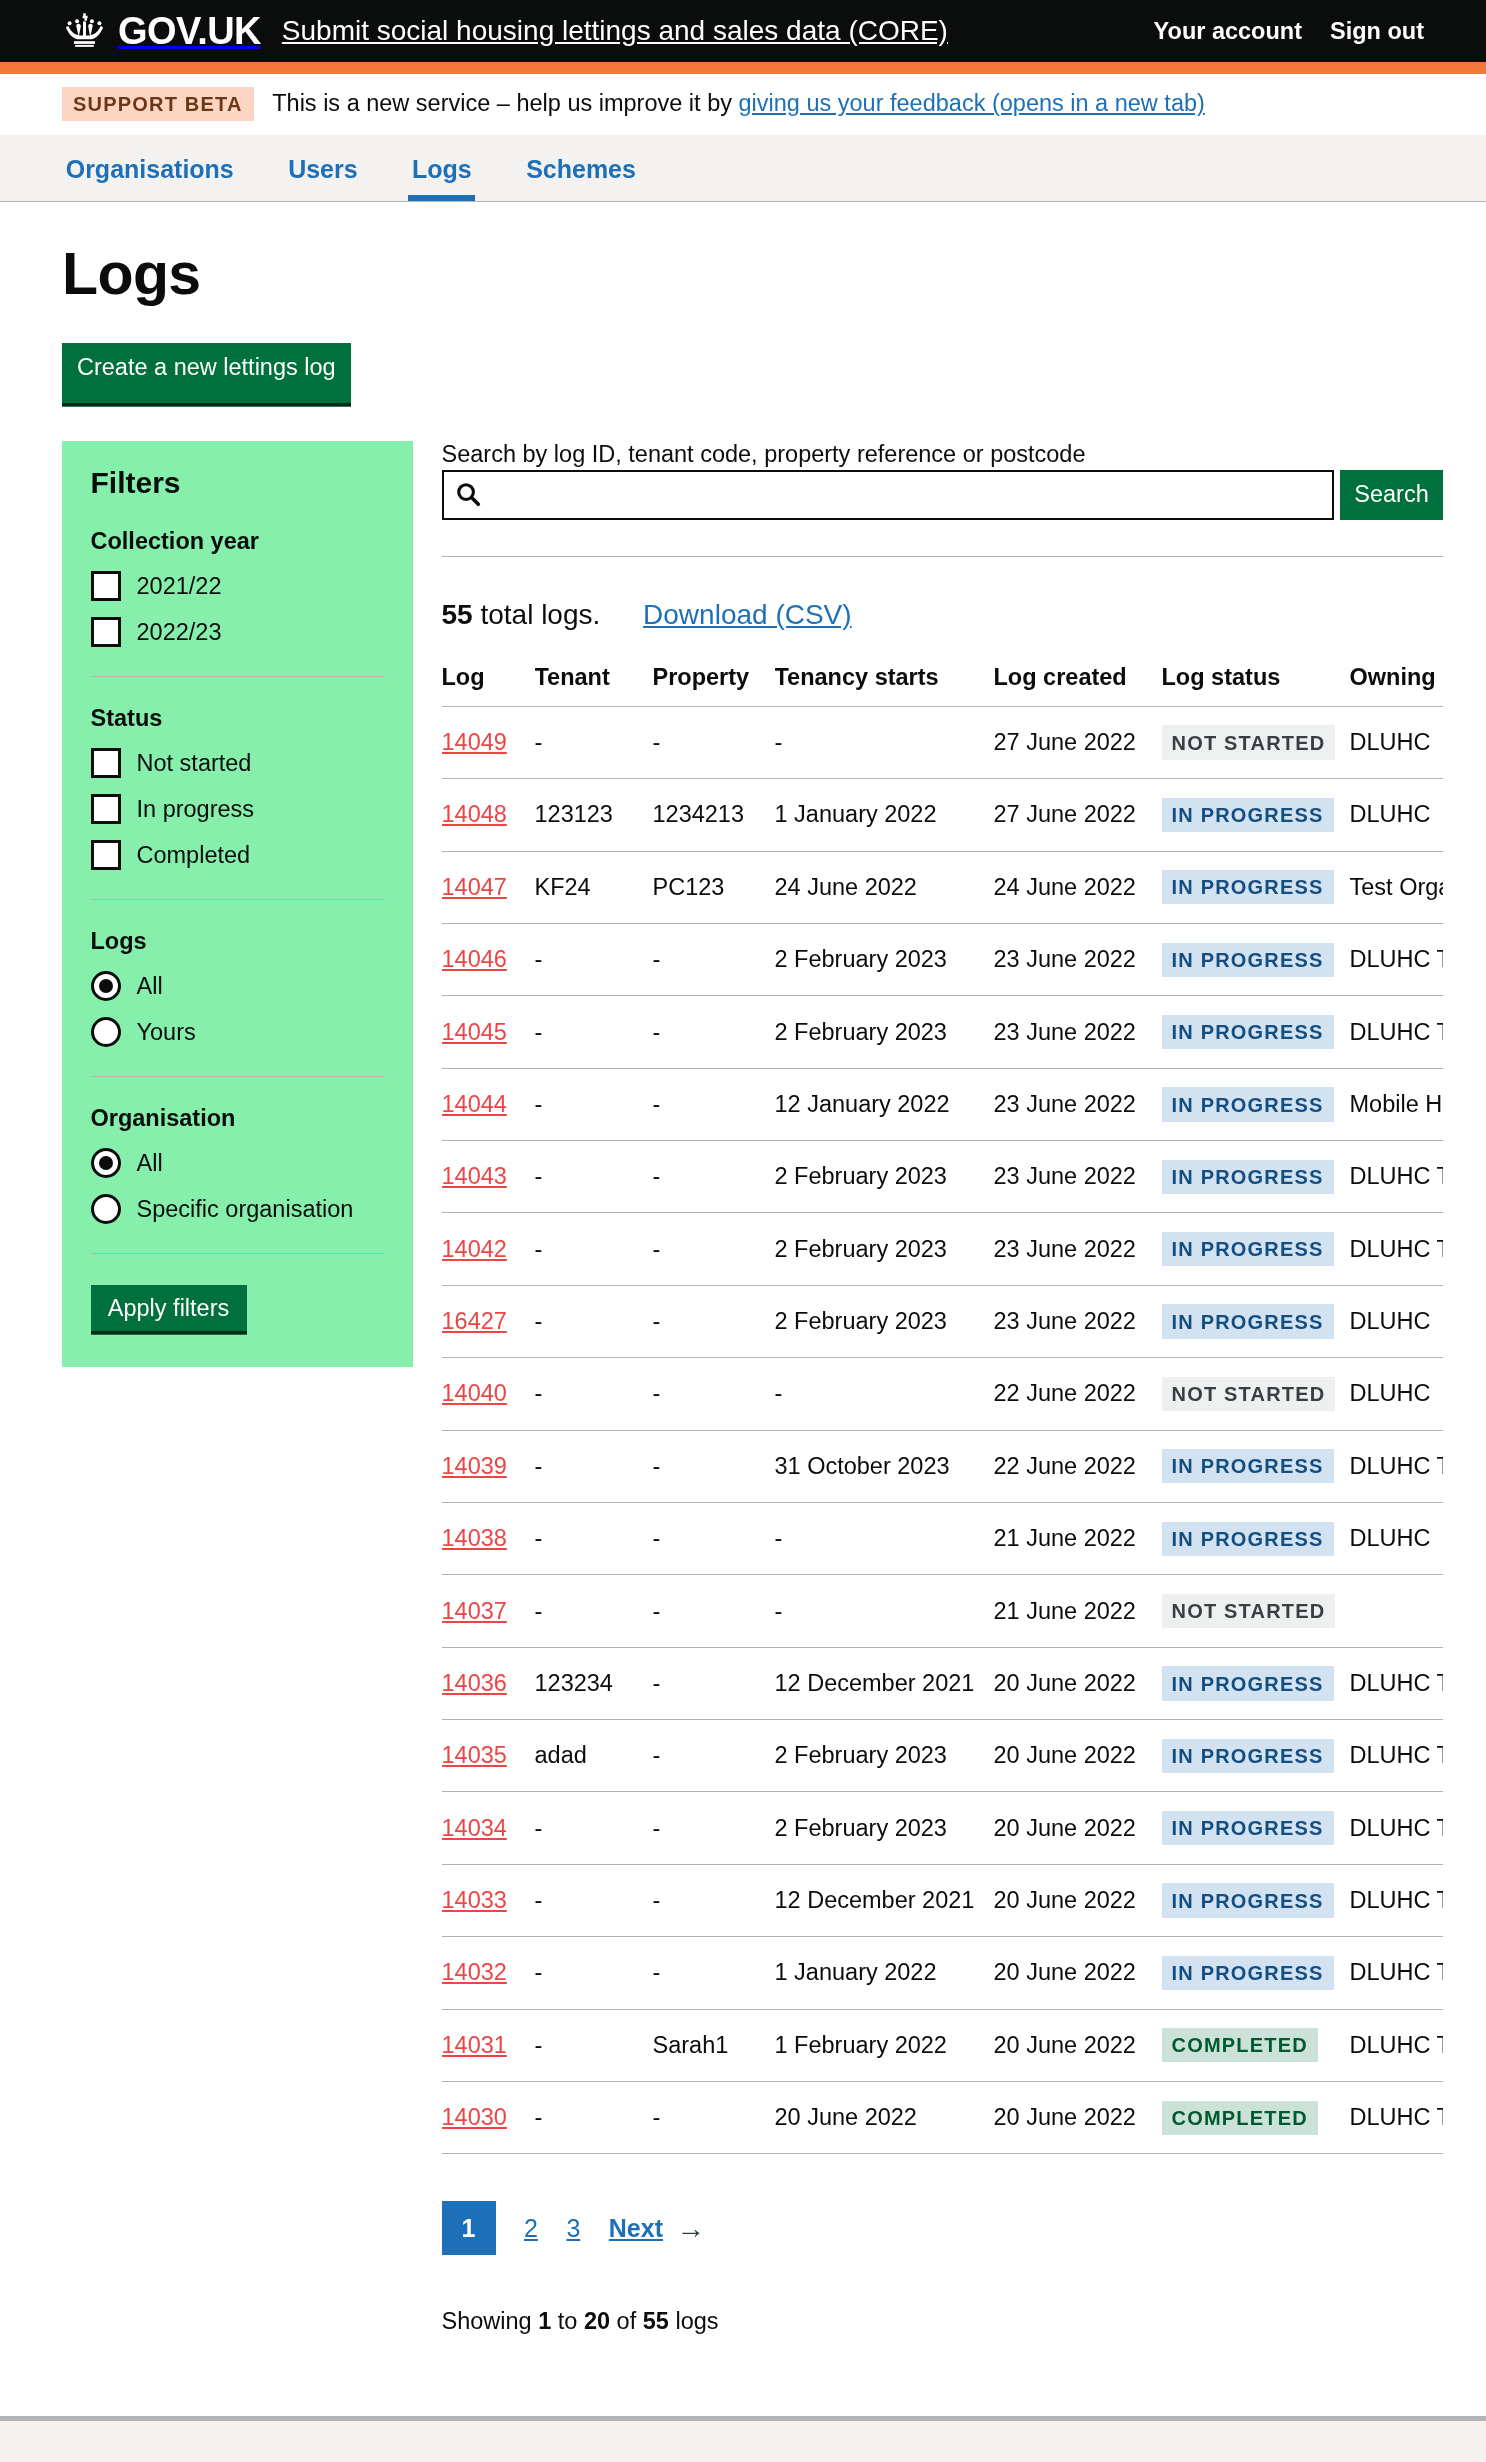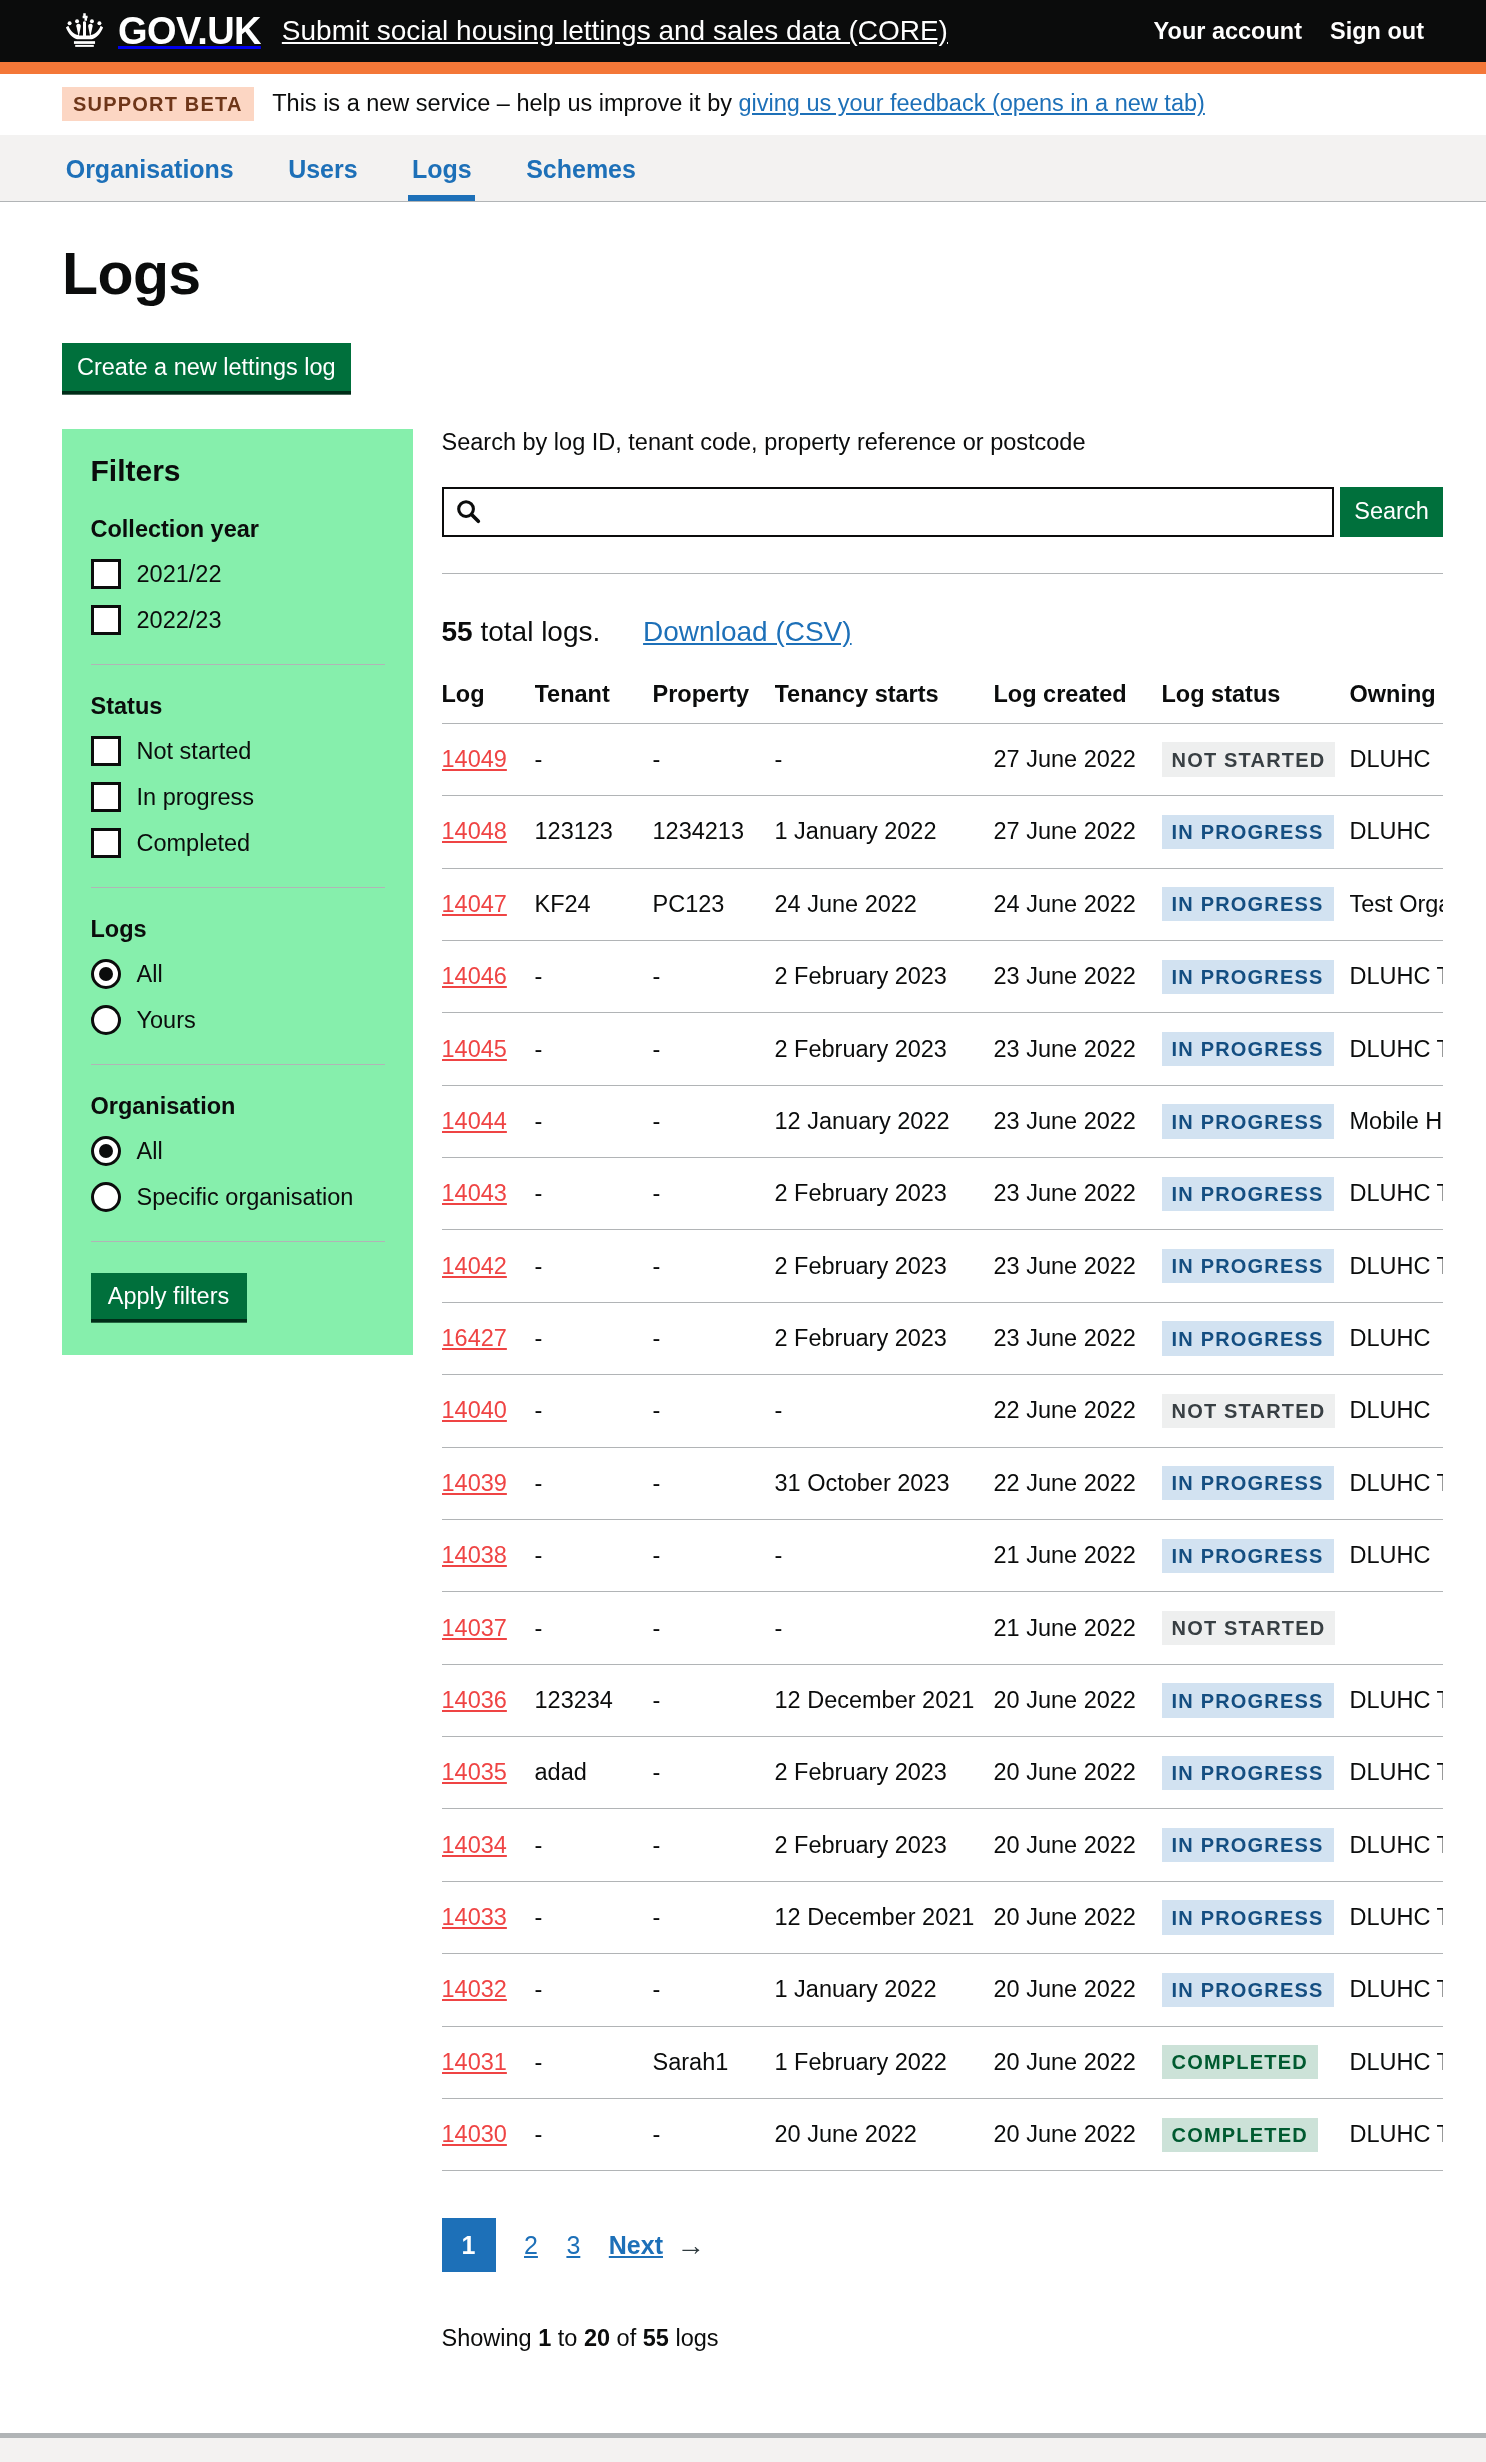--- a/index.html
+++ b/index.html
@@ -32,41 +32,41 @@
   
   .subnav { background:#f3f2f1; border-bottom:1.9px solid #b1b4b6; padding:0 62px; flex-shrink:0; }
   .subnav-inner { display:flex; gap:47px; }
   .subnav-item { display:inline-block; font-size:25px; font-weight:bold; color:#1d70b8; text-decoration:none; padding:20px 3.7px 17.3px; }
   .subnav-item.active { padding-bottom:11px; border-bottom:6.2px solid #1d70b8; }
 
   
   main { padding:0 43px 0 62px; }
   h1 { font-size:59px; font-weight:bold; margin-top:38px; letter-spacing:-0.6px; }
 
-  .gbtn { display:inline-block; background:#00703c; color:#fff; font-size:23.5px; font-family:inherit; border:none; padding:11px 15px 10px; box-shadow:0 3.7px 0 #002d18; cursor:pointer; text-align:center; }
+  .gbtn { display:inline-block; background:#00703c; color:#fff; font-size:23.5px; font-family:inherit; border:none; padding:11px 15px 22px; box-shadow:0 3.7px 0 #002d18; cursor:pointer; text-align:center; }
 
   .create-btn { margin-top:35px; }
 
   .content-row { display:flex; align-items:flex-start; margin-top:38px; }
 
   
   .filters-panel { width:351px; flex-shrink:0; background:#86efac; padding:25px 28.5px 36px; }
   .filters-title { font-size:30px; font-weight:bold; }
   .filter-heading { font-size:23.5px; font-weight:bold; margin-top:28.5px; }
   .check-row { display:flex; align-items:center; gap:16px; margin-top:16px; font-size:23.5px; }
   .checkbox { width:30px; height:30px; border:3.1px solid #0b0c0c; background:#fff; flex-shrink:0; }
   .radio { width:30px; height:30px; border:3.1px solid #0b0c0c; border-radius:50%; background:#fff; flex-shrink:0; position:relative; }
   .radio.on::after { content:""; position:absolute; inset:5px; border-radius:50%; background:#0b0c0c; }
   .fdivider { border:none; border-top:1.2px solid #b1b4b6; margin:28.5px 0 0; }
   .apply-btn { margin-top:31px; padding:10px 17.3px 8.7px; }
 
   
   .right-col { flex:1; min-width:0; margin-left:28.5px; }
   .search-label { font-size:23.5px; }
-  .search-row { display:flex; margin-top:31px; }
+  .search-row { display:flex; margin-top:2px; }
   .search-box { position:relative; flex:1; }
   .search-box input { width:100%; height:50px; border:2.5px solid #0b0c0c; border-radius:0; font-size:23.5px; font-family:inherit; padding:0 12.4px 0 52px; background:#fff; }
   .search-glyph { position:absolute; left:13.6px; top:11px; }
   .search-btn { width:103px; height:50px; margin-left:6.2px; padding:0; box-shadow:none; }
   .results-divider { border:none; border-top:1.2px solid #b1b4b6; margin-top:36px; }
   .results-line { margin-top:42px; font-size:28px; }
   .results-line b { font-weight:bold; }
   .download-link { color:#1d70b8; margin-left:35px; }
 
   

